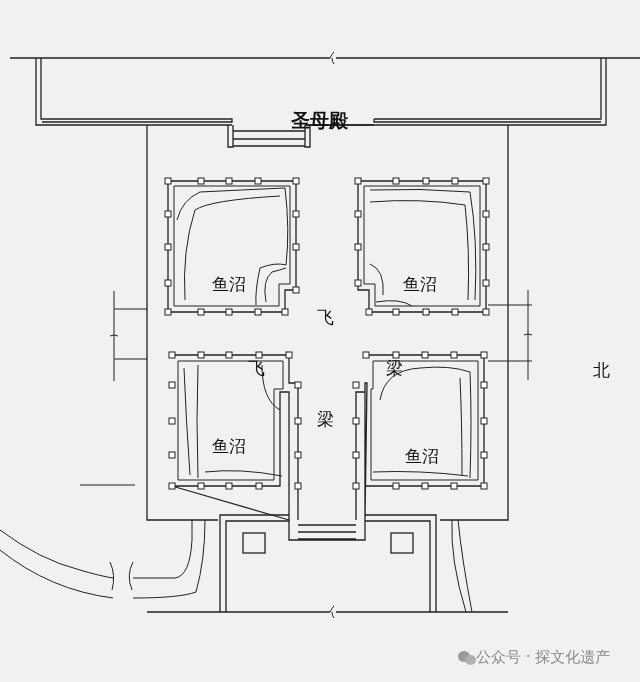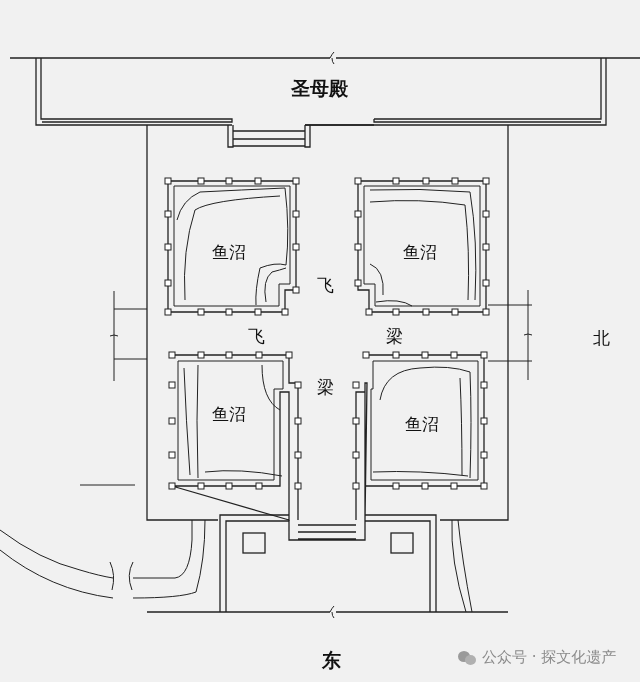--- a/index.html
+++ b/index.html
@@ -1,26 +1,26 @@
 <!DOCTYPE html>
 <html><head>
 <meta charset="utf-8">
 <style>
   html, body { margin:0; padding:0; background:#f1f1f1; }
   body { width:640px; height:682px; position:relative; overflow:hidden;
          font-family:"DejaVu Serif", serif; }
   svg { position:absolute; left:0; top:0; }
   .ln { stroke:#222; stroke-width:1.3; fill:none; }
   .lt { stroke:#222; stroke-width:1; fill:none; }
-  .lbl { position:absolute; color:#111; font-family:"DejaVu Serif", serif; white-space:nowrap; }
+  .lbl { position:absolute; color:#111; font-family:"DejaVu Serif", serif; white-space:nowrap;margin-top:32px; }
   .big { font-size:19px; font-weight:bold; }
   .pond { font-size:17px; }
   .mid { font-size:17px; }
   .wm { position:absolute; left:458px; top:648px; color:#8a8a8a; font-size:15px;
-        font-family:"DejaVu Sans", sans-serif; display:flex; align-items:center; gap:6px; }
+        font-family:"DejaVu Sans", sans-serif; display:flex; align-items:center; }
   .wm .ico { width:18px; height:14px; position:relative; }
   .wm .ico span { position:absolute; background:#9a9a9a; border-radius:50%; }
 </style>
 </head>
 <body>
 
 <svg width="640" height="682" viewBox="0 0 640 682">
 
   <g>
     <path class="ln" d="M10 58 H330 M336 58 H640"></path>

